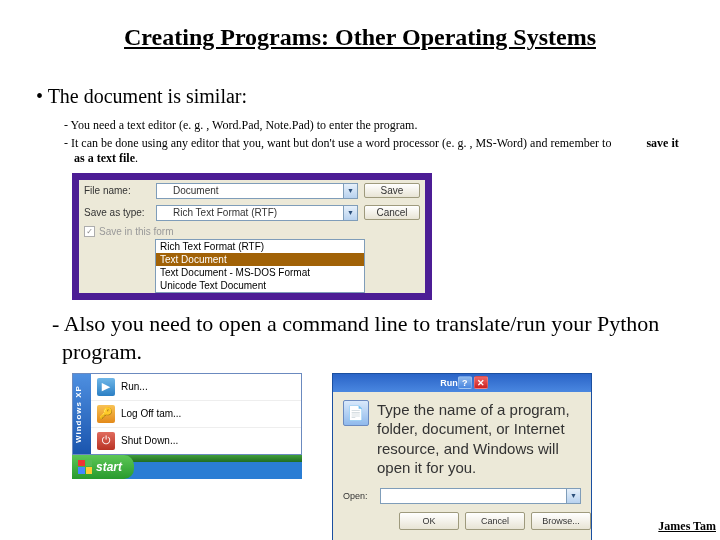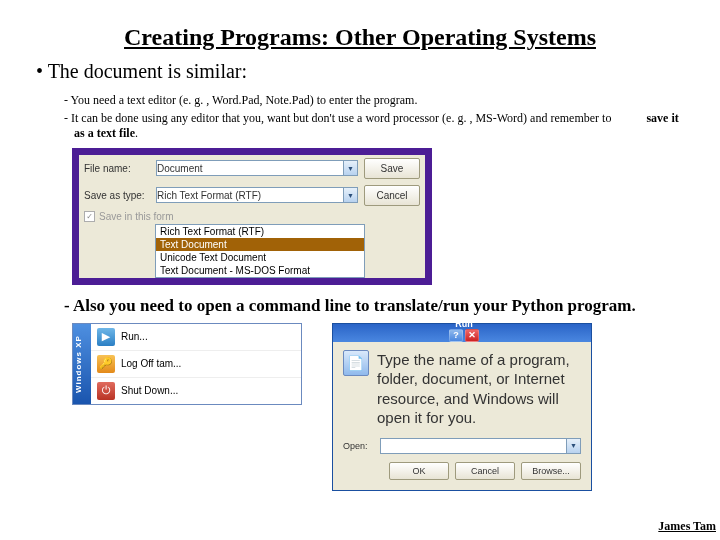--- a/index.html
+++ b/index.html
@@ -10,63 +10,62 @@
     background: #fff;
     color: #000;
     position: relative;
     padding: 24px 32px 0 32px;
   }
   h1 {
     font-size: 24px;
     font-weight: bold;
     text-decoration: underline;
     text-align: center;
-    margin-bottom: 9px;
+    margin-bottom: 34px;
   }
   .bullet-main {
     font-size: 20px;
     margin-left: 4px;
     margin-bottom: 10px;
   }
   .sub-item {
     font-size: 12px;
     margin-left: 32px;
     text-indent: -10px;
     padding-left: 10px;
     line-height: 1.3;
     margin-bottom: 2px;
     max-width: 620px;
   }
   .sub-item2 {
-    font-size: 17px;
-    margin-left: 32px;
+    font-size: 22px;
+    margin-left: 20px;
     text-indent: -10px;
     padding-left: 10px;
     line-height: 1.3;
     margin-top: 10px;
     margin-bottom: 6px;
     max-width: 620px;
-    font-weight: bold;
   }
   .bold { font-weight: bold; margin-left: 32px; }
 
   
   .saveas {
     margin: 6px 0 0 40px;
     width: 360px;
     border: 7px solid #4c1d95;
     font-family: Tahoma, Arial, sans-serif;
     font-size: 10px;
     background: #ece9d8;
   }
   .saveas-row { display:flex; align-items:center; padding:3px 5px; gap:6px; }
   .saveas-label { width:66px; color:#333; }
-  .saveas-input { flex:1; background:#fff; border:1px solid #7f9db9; height:16px; display:flex; align-items:center; padding:0 0; position:relative; color:#333;}
+  .saveas-input { flex:1; background:#fff; border:1px solid #7f9db9; height:16px; display:flex; align-items:center; padding:0 16px; position:relative; color:#333;}
   .saveas-input .dd { position:absolute; right:0; top:0; width:14px; height:14px; background:linear-gradient(#e6f0fa,#b8d2ef); border-left:1px solid #7f9db9; display:flex; align-items:center; justify-content:center; font-size:7px; color:#2b4f7a;}
-  .saveas-btn { width:56px; height:21px; background:linear-gradient(#fff,#e8e4d5); border:1px solid #9e9a7d; border-radius:2px; font-size:10px; display:flex; align-items:center; justify-content:center; color:#333; }
+  .saveas-btn { width:56px; height:15px; background:linear-gradient(#fff,#e8e4d5); border:1px solid #9e9a7d; border-radius:2px; font-size:10px; display:flex; align-items:center; justify-content:center; color:#333; }
   .drop-list { margin-left:76px; width:210px; background:#fff; border:1px solid #7f9db9; font-size:10px;}
   .drop-list div { padding:1px 4px; }
   .drop-list .sel { background:#a16207; color:#fff; }
   .chk-row { display:flex; align-items:center; gap:4px; padding:2px 5px; color:#999; font-size:10px;}
   .chk { width:11px; height:11px; border:1px solid #adadad; background:#fff; display:flex; align-items:center; justify-content:center; font-size:8px; color:#888;}
 
   
   .lower { display:flex; gap:30px; margin-left:40px; margin-top:2px;}
 
   
@@ -84,32 +83,32 @@
   .taskbar{ height:24px; background:linear-gradient(#3f9e3a,#1f6b22 30%,#2a7dd4 30%,#2a7dd4); display:flex; align-items:center;}
   .startbtn{ height:24px; background:linear-gradient(#5cc756,#289a2d); color:#fff; font-family:Tahoma,Arial,sans-serif; font-style:italic; font-weight:bold; font-size:12px; padding:0 12px 0 6px; display:flex; align-items:center; gap:4px; border-radius:0 10px 10px 0;}
   .winflag{ width:14px;height:14px;display:grid;grid-template-columns:1fr 1fr;grid-template-rows:1fr 1fr;gap:1px;}
   .winflag span:nth-child(1){background:#e33;}
   .winflag span:nth-child(2){background:#5b5;}
   .winflag span:nth-child(3){background:#48f;}
   .winflag span:nth-child(4){background:#fc3;}
 
   
   .rundlg{ width:260px; font-family:Tahoma,Arial,sans-serif; border:1px solid #1a4fa0; background:#ece9d8; font-size:9px;}
-  .titlebar{ height:18px; background:linear-gradient(#2a64c7,#4a87e0); color:#fff; display:flex; align-items:center; justify-content:flex-end; padding:0 2px 0 6px; font-weight:bold;flex-direction:column;}
+  .titlebar{ height:18px; background:linear-gradient(#2a64c7,#4a87e0); color:#fff; display:flex; align-items:center; justify-content:center; padding:0 2px 0 6px; font-weight:bold;}
   .tb-btns{ display:flex; gap:2px;}
   .tb-btn{ width:14px; height:13px; background:linear-gradient(#e66,#c22); border:1px solid #fff3; border-radius:2px; color:#fff; font-size:9px; display:flex; align-items:center; justify-content:center;}
   .tb-btn.help{ background:linear-gradient(#8fb9ec,#4a87e0);}
   .run-body{ padding:8px 10px 10px 10px; display:flex; gap:8px;}
   .run-icon{ width:26px; height:26px; background:linear-gradient(#d9e9fb,#8fb9ec); border:1px solid #6b8abf; border-radius:2px; display:flex; align-items:center; justify-content:center; font-size:14px;}
   .run-text{ flex:1; color:#333; line-height:1.3; font-size:15px;}
   .run-row{ padding:0 10px 8px 10px; display:flex; align-items:center; gap:12px;}
   .run-row label{ color:#333; font-size:9px;}
   .run-input{ flex:1; height:16px; background:#fff; border:1px solid #7f9db9; position:relative;}
   .run-input .dd { position:absolute; right:0; top:0; width:14px; height:14px; background:linear-gradient(#e6f0fa,#b8d2ef); border-left:1px solid #7f9db9; display:flex; align-items:center; justify-content:center; font-size:7px; color:#2b4f7a;}
-  .run-btns{ display:flex; justify-content:flex-end; gap:6px; padding:0 10px 10px 10px;}
+  .run-btns{ display:flex; justify-content:flex-end; gap:6px; padding:0 0 10px 10px;}
   .run-btn{ width:60px; height:18px; background:linear-gradient(#fff,#e8e4d5); border:1px solid #9e9a7d; border-radius:2px; display:flex; align-items:center; justify-content:center; color:#333; font-size:9px;}
 
   .footer{ position:absolute; bottom:6px; right:4px; font-size:12px; font-weight:bold; text-decoration:underline;}
 </style>
 </head>
 <body>
 
 <h1>Creating Programs: Other Operating Systems</h1>
 
 <div class="bullet-main">• <span>The document is similar:</span></div>
@@ -134,22 +133,22 @@
       </div>
     <div class="saveas-btn">Cancel</div>
   </div>
   <div class="chk-row">
     <div class="chk">✓</div>
     <span>Save in this form</span>
   </div>
   <div class="drop-list">
     <div>Rich Text Format (RTF)</div>
     <div class="sel">Text Document</div>
+    <div>Text Document - MS-DOS Format</div>
     <div>Unicode Text Document</div>
-    <div>Text Document - MS-DOS Format</div>
   </div>
 </div>
 
 <div class="sub-item2">- <span>Also you need to open a command line to translate/run your Python program.</span></div>
 
 <div class="lower">
 
   <div class="startwrap">
     <div class="menu">
       <div class="menu-body">
@@ -163,20 +162,31 @@
             <div class="ic ic-logoff">🔑</div>
             <span>Log Off tam...</span>
           </div>
           <div class="mi">
             <div class="ic ic-shut">⏻</div>
             <span>Shut Down...</span>
           </div>
         </div>
       </div>
     </div>
+    <div class="taskbar">
+      <div class="startbtn">
+        <div class="winflag">
+            <span></span>
+            <span></span>
+            <span></span>
+            <span></span>
+          </div>
+        <span>start</span>
+      </div>
+    </div>
   </div>
 
   <div class="rundlg">
     <div class="titlebar">
       <span>Run</span>
       <div class="tb-btns">
         <div class="tb-btn help">?</div>
         <div class="tb-btn">✕</div>
       </div>
     </div>

